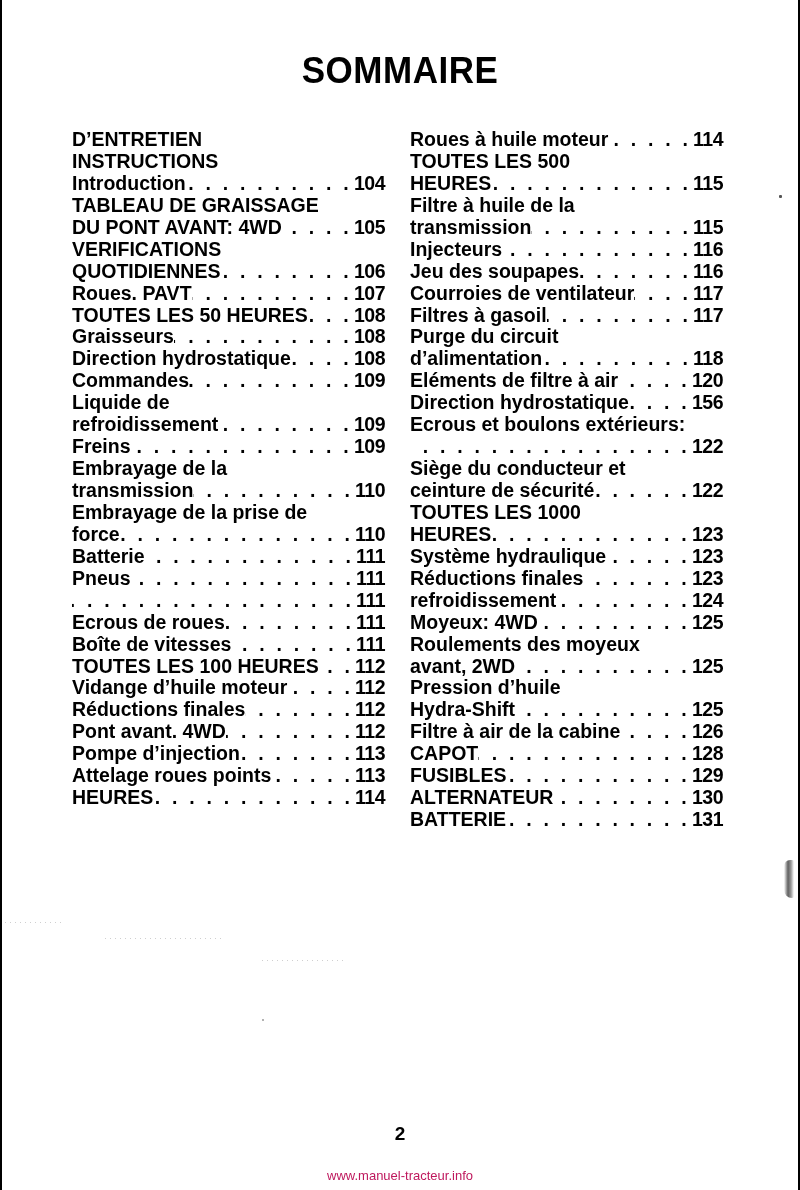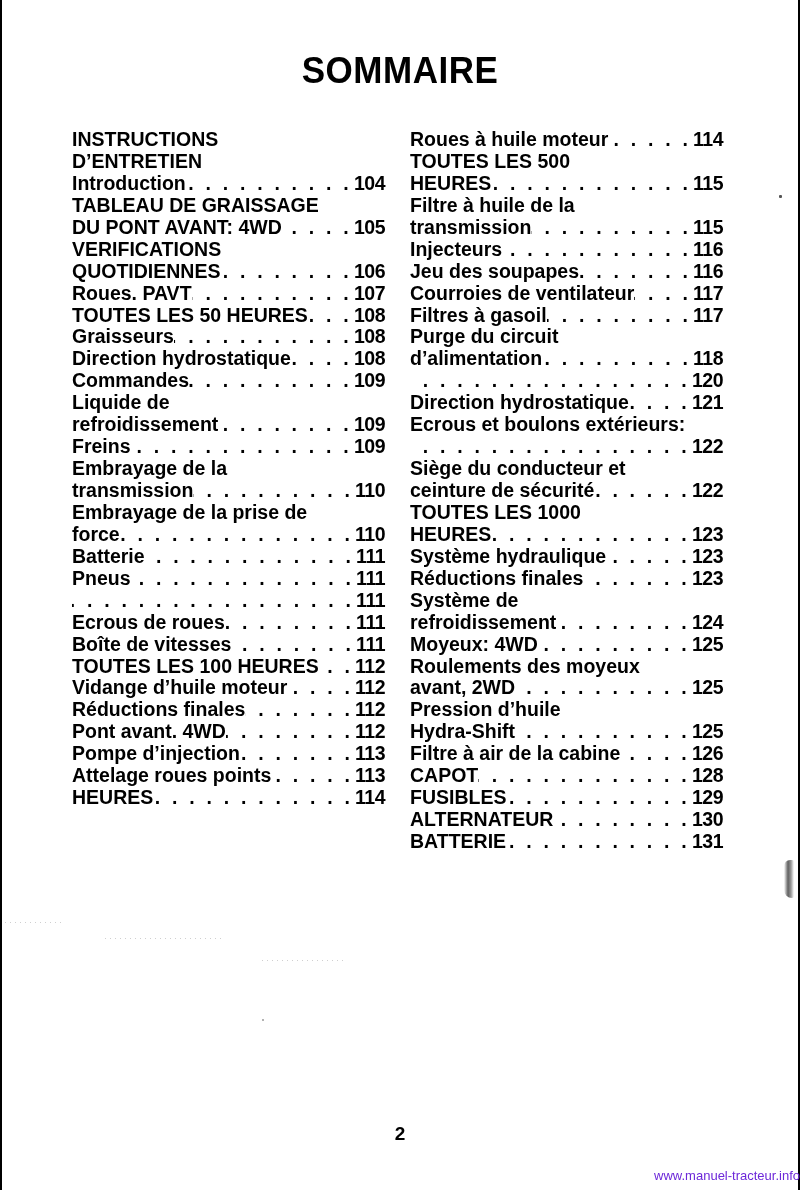--- a/index.html
+++ b/index.html
@@ -26,45 +26,45 @@
   .line .dots {
     flex: 1 1 auto; overflow: hidden; letter-spacing: 3.2px; text-align: right;
     direction: rtl; padding-right: 2px;
   }
   .line .pg { flex: 0 0 auto; letter-spacing: -0.5px; }
   .page-num {
     position: absolute; left: 0; right: 0; top: 1123px; text-align: center;
     font-weight: bold; font-size: 19px;
   }
   .footer {
-    position: absolute; left: 0; right: 0; top: 1168px; text-align: right;
-    font-size: 13px; color: #6d28d9;
+    position: absolute; left: 0; right: 0; top: 1168px; text-align: center;
+    font-size: 13px; color: #be185d;
   }
   .speck { position: absolute; background: #555; border-radius: 1px; }
   .scan-mark {
     position: absolute; left: 784px; top: 860px; width: 10px; height: 38px;
     background: linear-gradient(90deg, #fff 0%, #444 40%, #888 70%, #fff 100%);
     border-radius: 6px 2px 2px 8px; opacity: 0.85;
   }
   .noise { position: absolute; height: 1px; background: repeating-linear-gradient(90deg, #bbb 0 1px, transparent 1px 5px); opacity: 0.7; }
 </style>
 </head>
 <body>
 
 <div class="edge-left"></div>
 <div class="edge-right"></div>
 
 <h1 class="title" style="margin:0">SOMMAIRE</h1>
 
 <div class="col left" id="col-left">
     <div class="line">
+      <span class="txt">D’ENTRETIEN</span>
+    </div>
+    <div class="line">
       <span class="txt">INSTRUCTIONS</span>
-    </div>
-    <div class="line">
-      <span class="txt">D’ENTRETIEN</span>
     </div>
     <div class="line">
       <span class="txt">Introduction </span>
       <span class="dots">. . . . . . . . . . . . . . . . . . . . . . . . . . . . . . .</span>
       <span class="pg">104</span>
     </div>
     <div class="line">
       <span class="txt">TABLEAU DE GRAISSAGE</span>
     </div>
     <div class="line">
@@ -238,27 +238,28 @@
     </div>
     <div class="line">
       <span class="txt">Purge du circuit</span>
     </div>
     <div class="line">
       <span class="txt">d’alimentation</span>
       <span class="dots">. . . . . . . . . . . . . . . . . . . . . . . . . . . . . . .</span>
       <span class="pg">118</span>
     </div>
     <div class="line">
+      <span class="txt">Eléments de filtre à air </span>
       <span class="dots">. . . . . . . . . . . . . . . . . . . . . . . . . . . . . . .</span>
       <span class="pg">120</span>
     </div>
     <div class="line">
       <span class="txt">Direction hydrostatique </span>
       <span class="dots">. . . . . . . . . . . . . . . . . . . . . . . . . . . . . . .</span>
-      <span class="pg">121</span>
+      <span class="pg">156</span>
     </div>
     <div class="line">
       <span class="txt">Ecrous et boulons extérieurs:</span>
     </div>
     <div class="line">
       <span class="dots">. . . . . . . . . . . . . . . . . . . . . . . . . . . . . . .</span>
       <span class="pg">122</span>
     </div>
     <div class="line">
       <span class="txt">Siège du conducteur et</span>
@@ -278,23 +279,20 @@
     </div>
     <div class="line">
       <span class="txt">Système hydraulique </span>
       <span class="dots">. . . . . . . . . . . . . . . . . . . . . . . . . . . . . . .</span>
       <span class="pg">123</span>
     </div>
     <div class="line">
       <span class="txt">Réductions finales </span>
       <span class="dots">. . . . . . . . . . . . . . . . . . . . . . . . . . . . . . .</span>
       <span class="pg">123</span>
-    </div>
-    <div class="line">
-      <span class="txt">Système de</span>
     </div>
     <div class="line">
       <span class="txt">refroidissement</span>
       <span class="dots">. . . . . . . . . . . . . . . . . . . . . . . . . . . . . . .</span>
       <span class="pg">124</span>
     </div>
     <div class="line">
       <span class="txt">Moyeux: 4WD </span>
       <span class="dots">. . . . . . . . . . . . . . . . . . . . . . . . . . . . . . .</span>
       <span class="pg">125</span>

